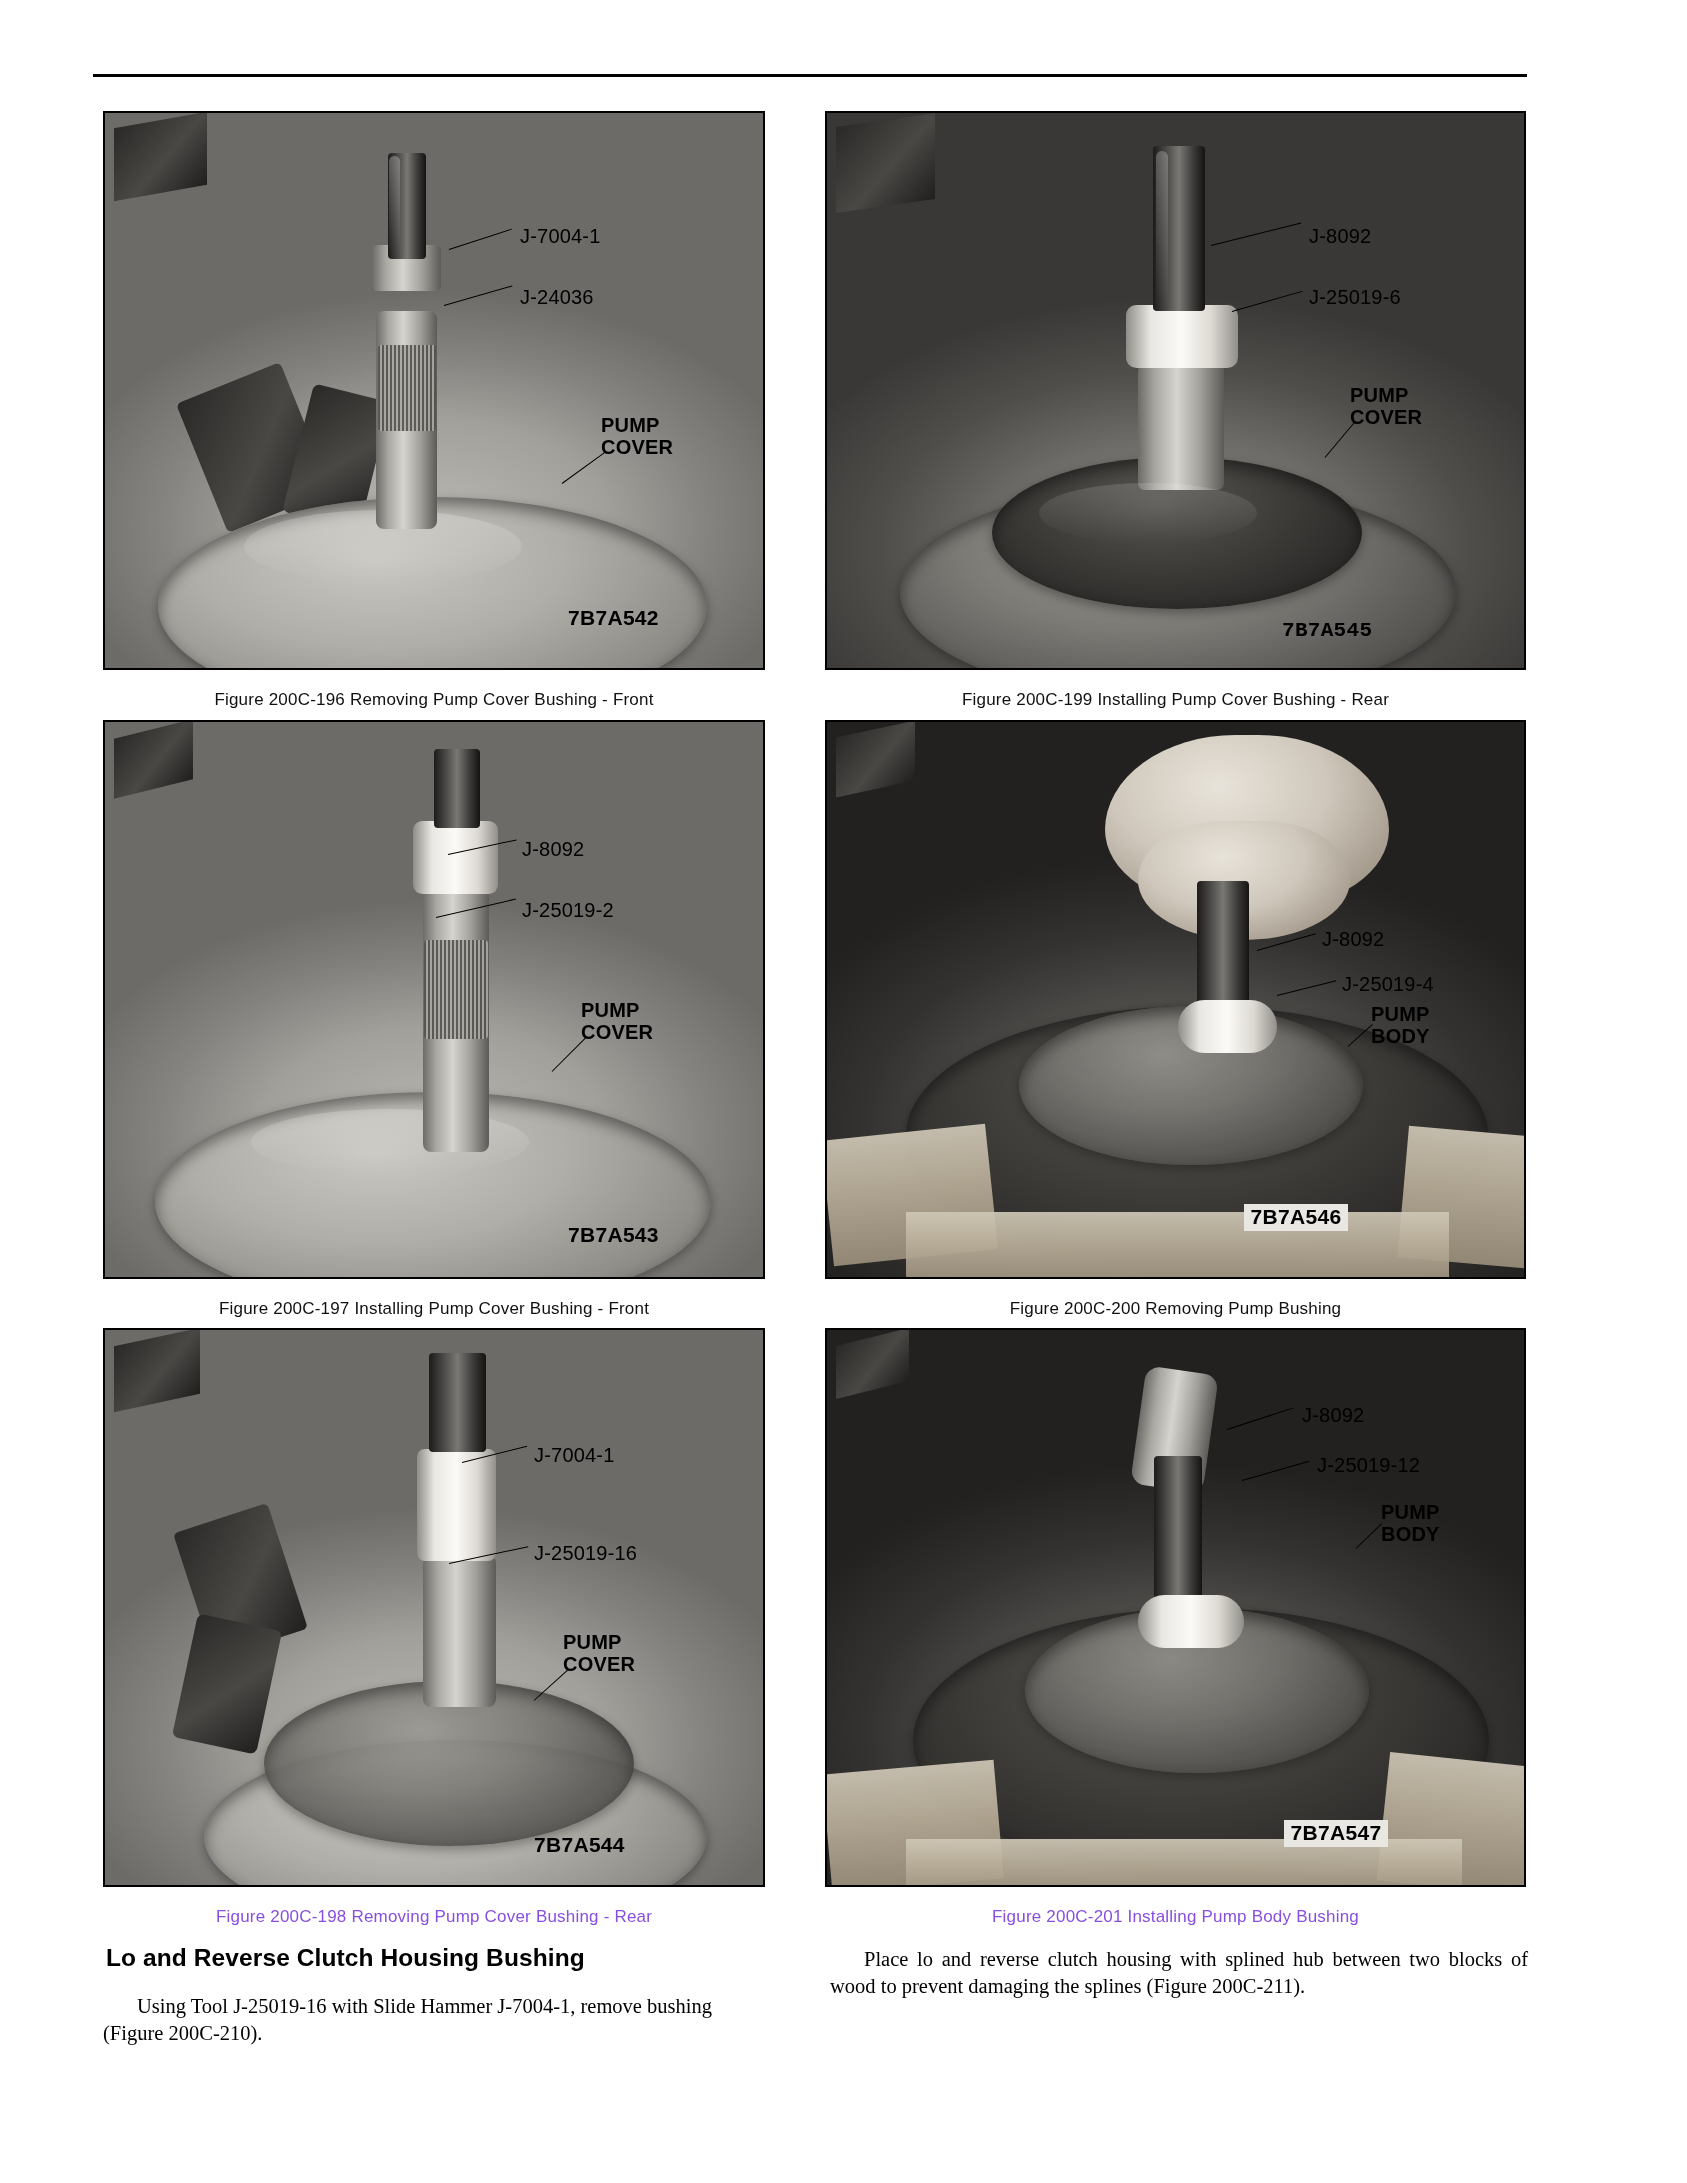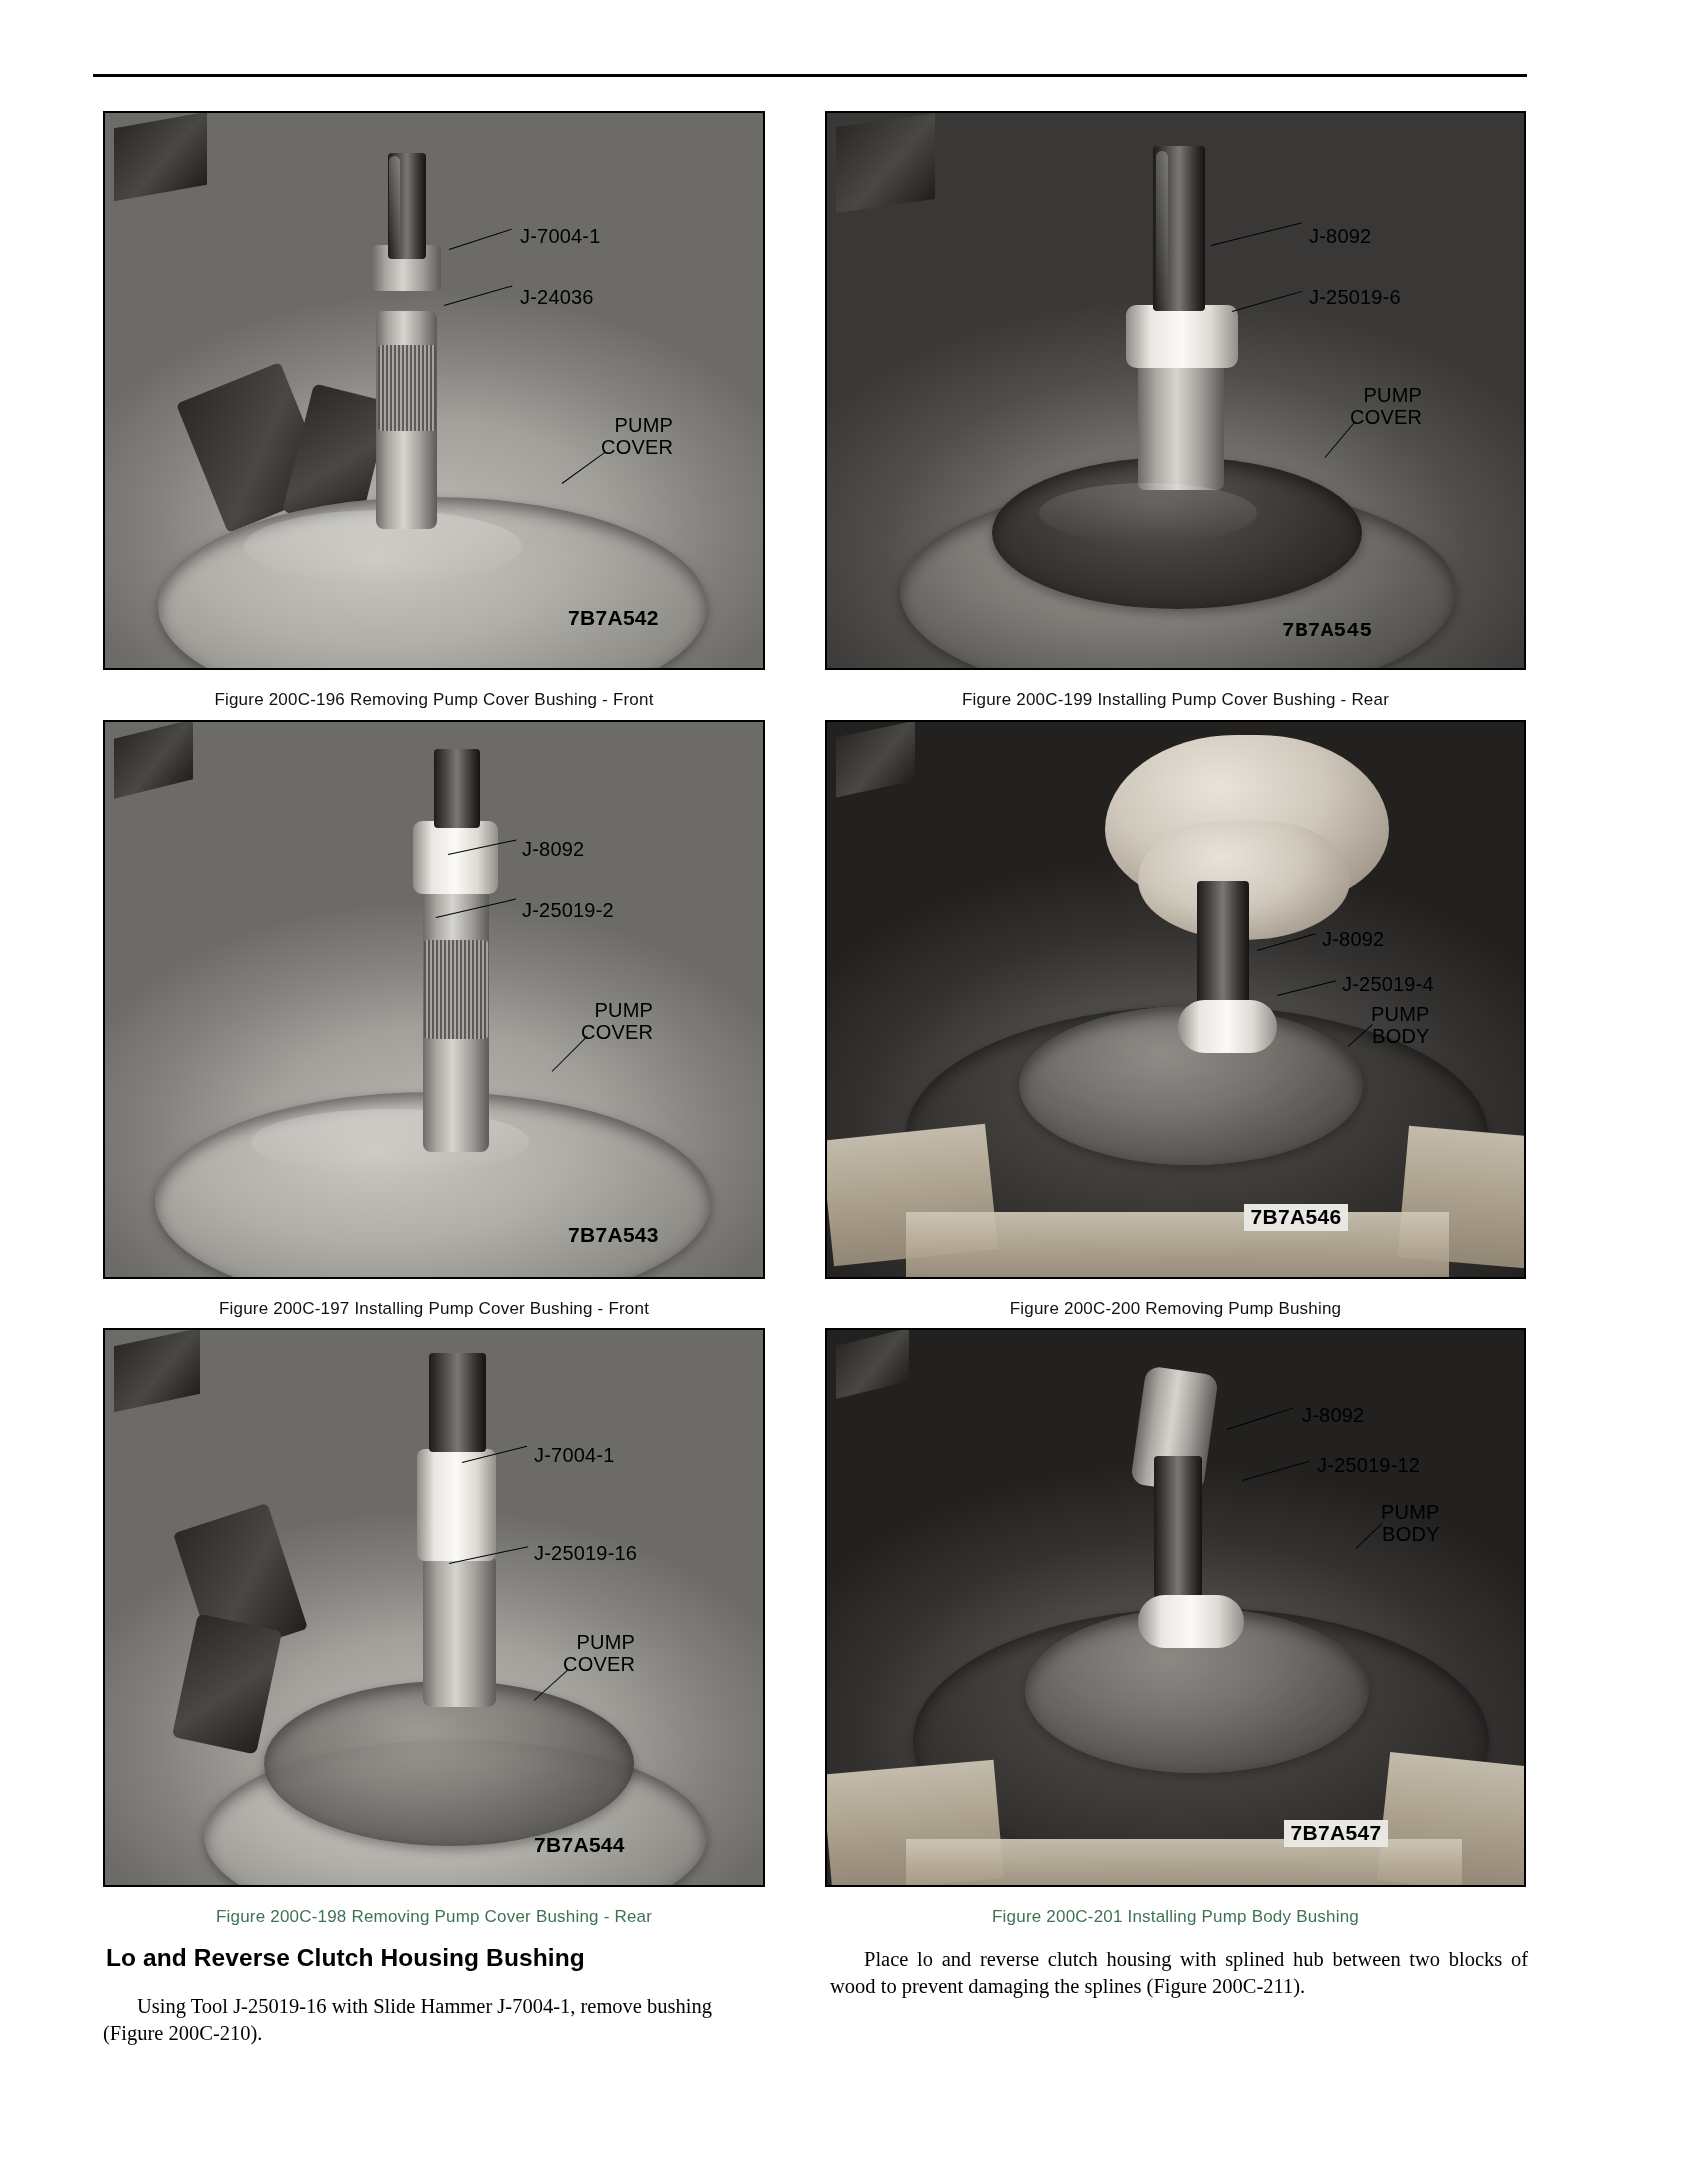--- a/index.html
+++ b/index.html
@@ -59,21 +59,21 @@
   }
   .fig-caption {
     text-align: center;
     font-family: "Liberation Sans", sans-serif;
     font-size: 17px;
     letter-spacing: 0.2px;
     margin-top: 20px;
     color: #111;
     white-space: nowrap;
   }
-  .fig-caption.faded { color: #14532d; opacity: .82; }
+  .fig-caption.faded { color: #6d28d9; opacity: .82; }
 
   
   .photo {
     position: absolute;
     left: 0; top: 0; right: 0; bottom: 0;
     background:
       radial-gradient(ellipse 60% 45% at 50% 78%, #8c8a86 0%, #6f6d69 42%, #504e4b 70%, #3a3836 100%),
       linear-gradient(180deg, #d9d7d2 0%, #cfcdc8 28%, #b9b7b2 55%, #a5a39e 100%);
   }
   .photo.light {
@@ -149,21 +149,22 @@
   .lbl {
     position: absolute;
     font-family: "Liberation Sans", sans-serif;
     font-size: 20px;
     color: #000;
     white-space: nowrap;
     letter-spacing: 0.2px;
   }
   .lbl.two {
     line-height: 1.12;
-    text-align: right;
+    text-align: left;
+    font-weight: bold;
   }
   .code {
     position: absolute;
     font-family: "Liberation Sans", sans-serif;
     font-weight: bold;
     font-size: 21px;
     letter-spacing: 0.3px;
     color: #000;
     white-space: nowrap;
   }

